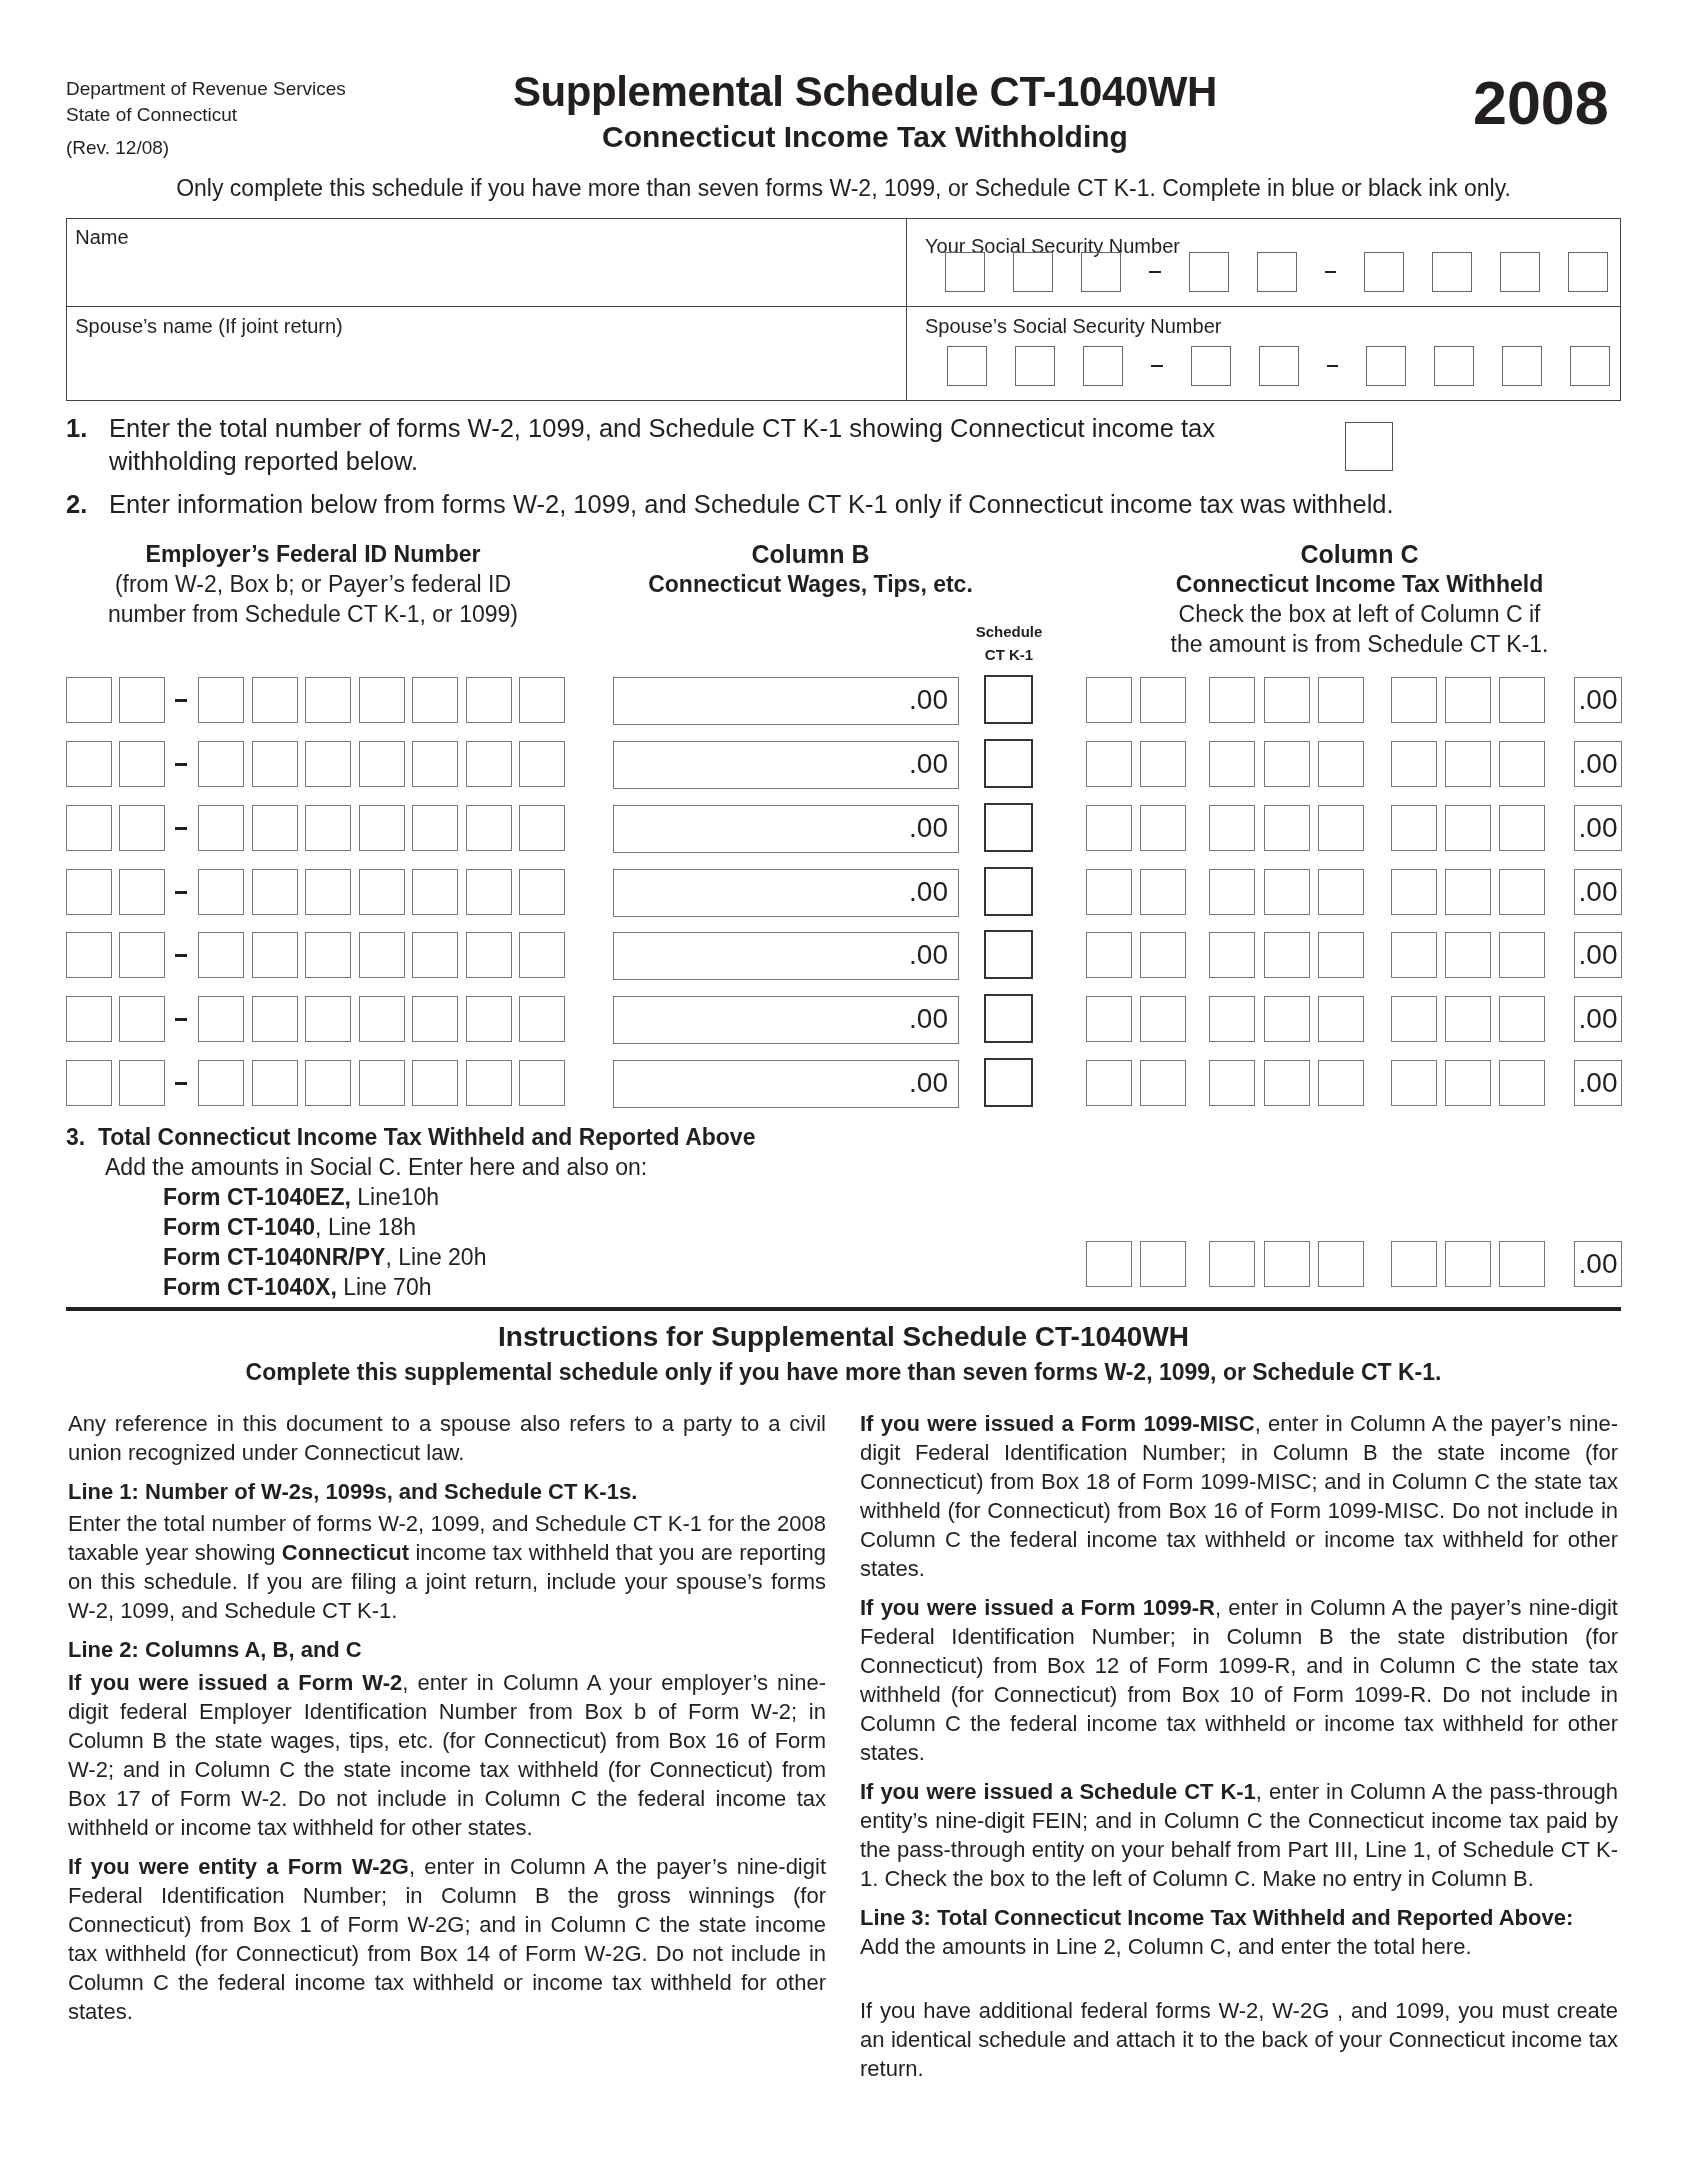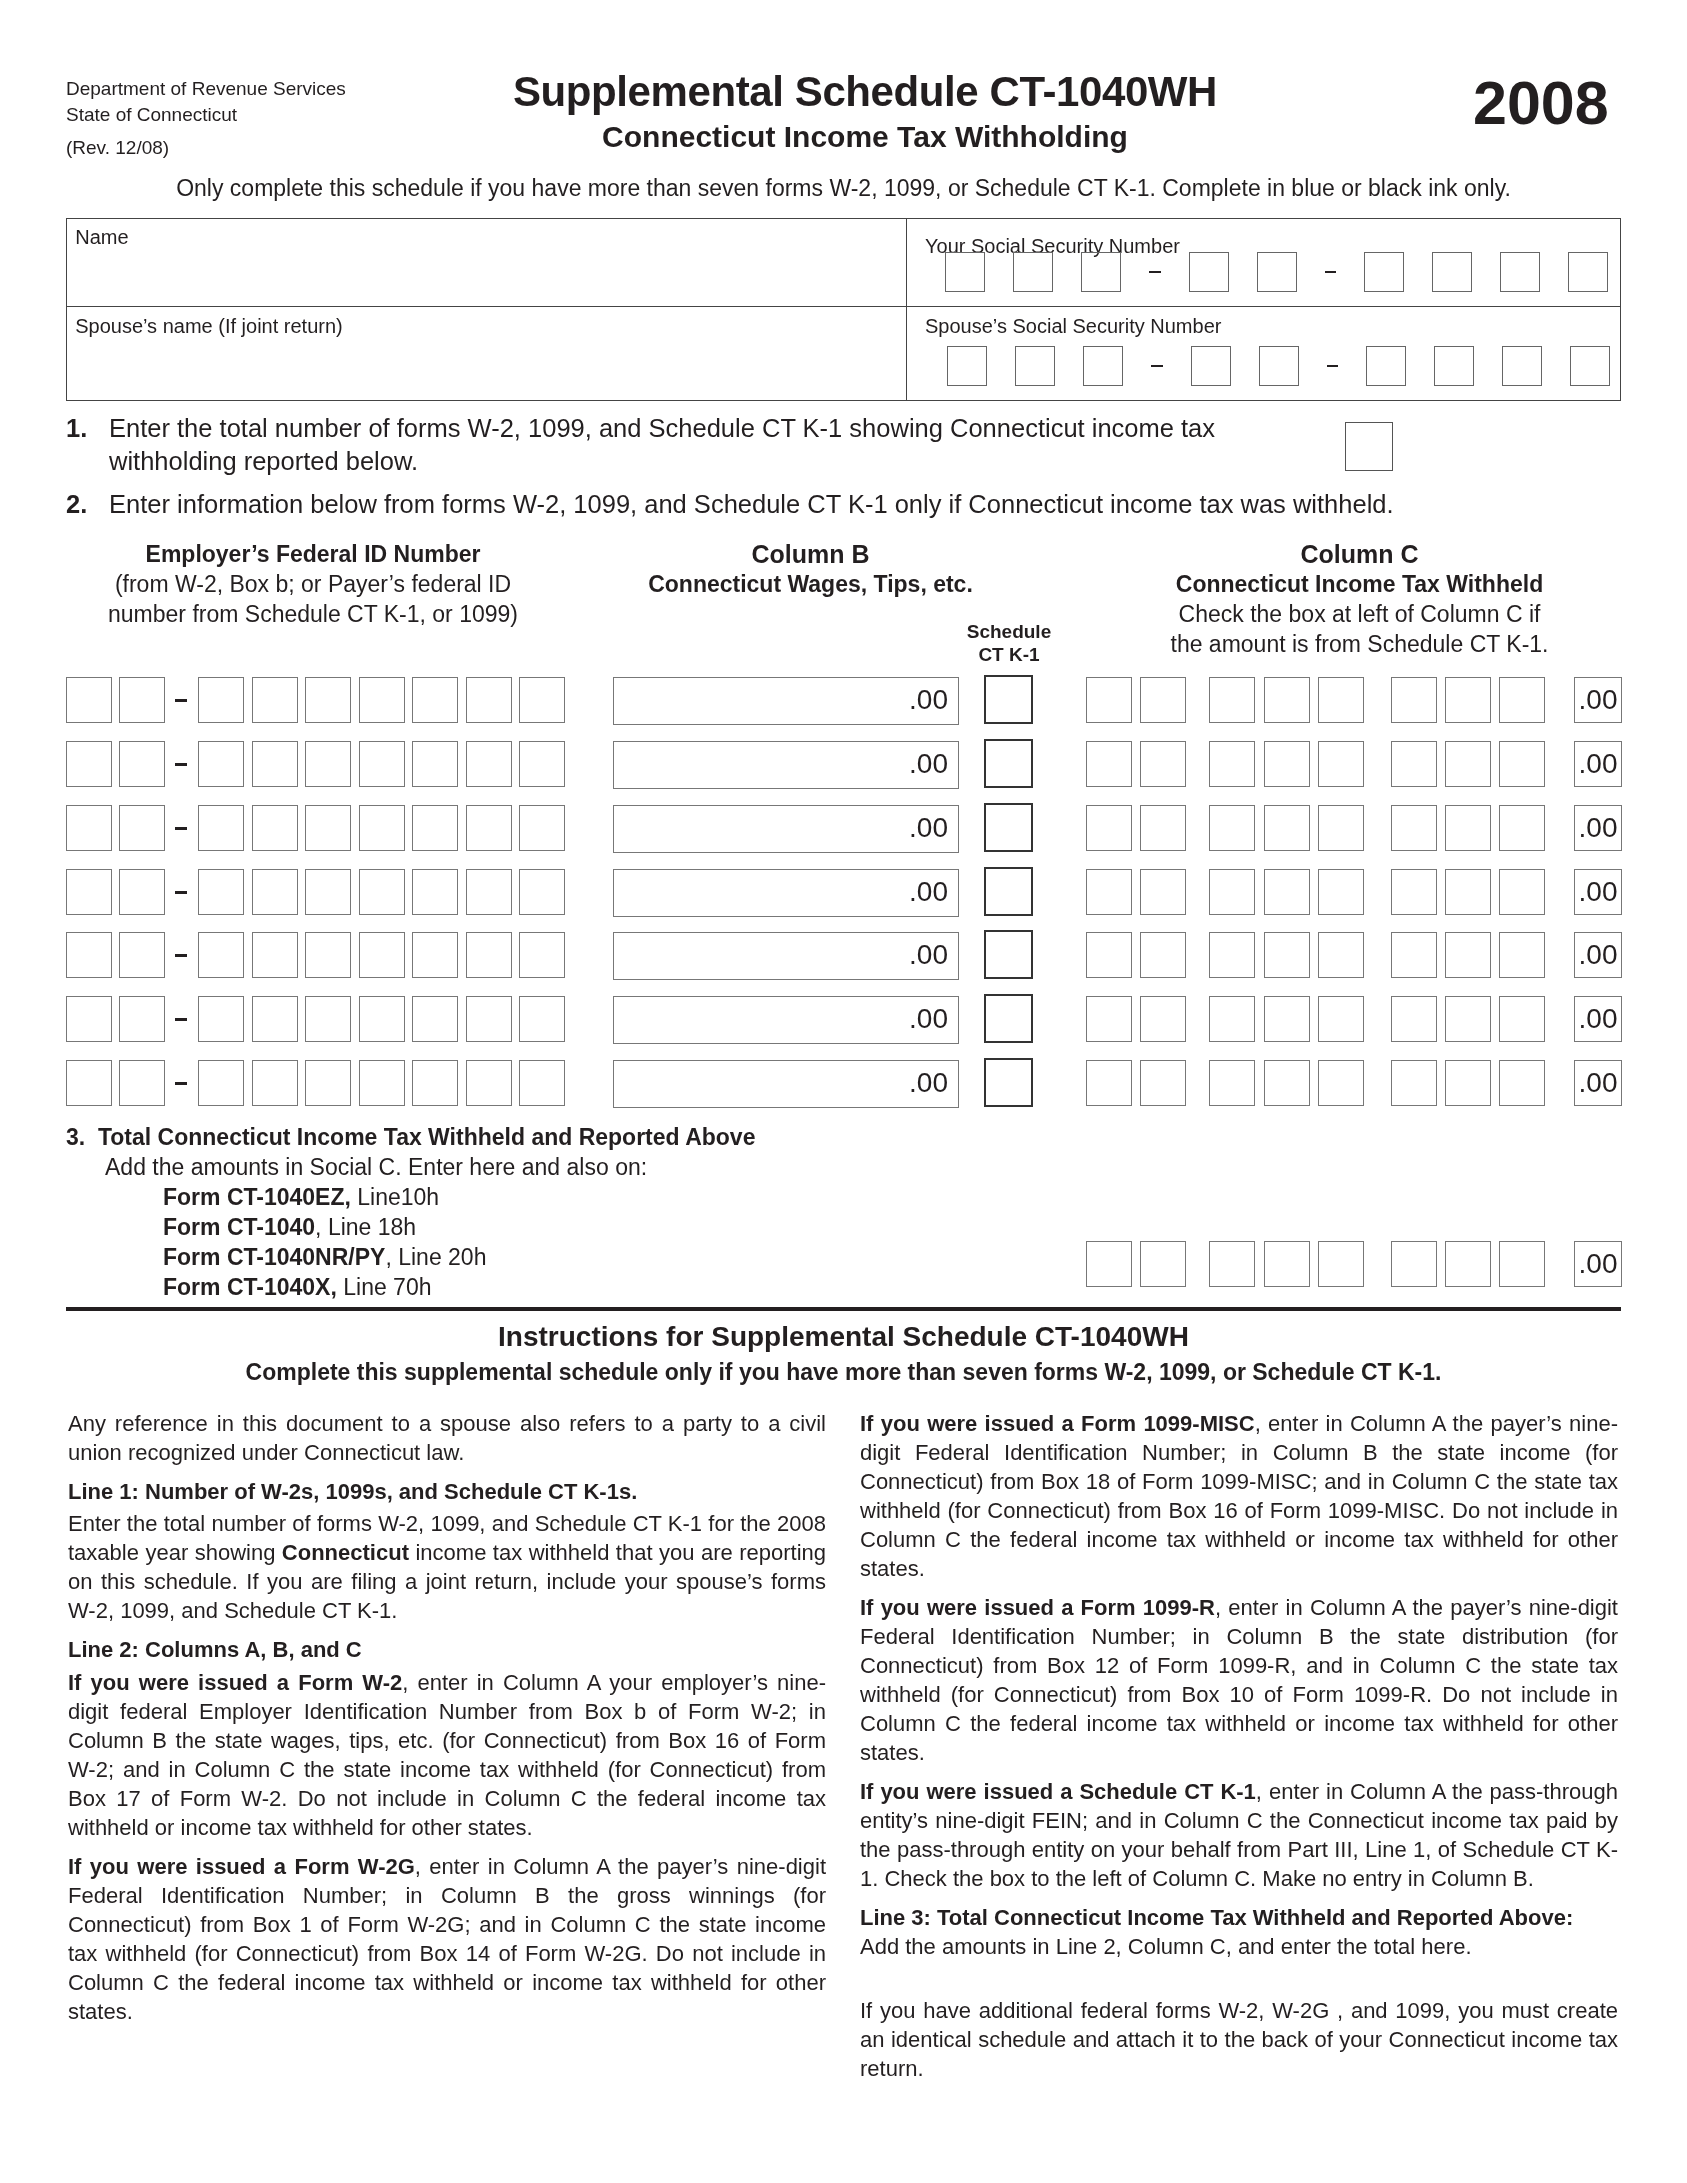--- a/index.html
+++ b/index.html
@@ -21,21 +21,21 @@
   .ssn .cell { width: 40px; height: 40px; border: 1.6px solid #666; box-sizing: border-box; margin-right: 28px; }
   .ssn .dash { width: 11.5px; height: 2.5px; background: #231f20; margin: 0 28px 0 0; }
 
   .line-item { font-size: 25.5px; line-height: 33px; }
   .line-num { font-weight: bold; position: absolute; }
   .line1box { left: 1345px; top: 422px; width: 48px; height: 49px; border: 1.6px solid #555; box-sizing: border-box; }
 
   .colhead { text-align: center; font-size: 23px; line-height: 30px; position: absolute; }
   .colhead .h1 { font-weight: bold; font-size: 25px; }
   .colhead .h2 { font-weight: bold; }
-  .k1head { position: absolute; left: 947px; top: 620px; width: 124px; text-align: center; font-weight: bold; font-size: 19px; line-height: 23px; }
+  .k1head { position: absolute; left: 947px; top: 620px; width: 124px; text-align: center; font-weight: bold; font-size: 15px; line-height: 23px; }
 
   .rows { position: absolute; left: 0; top: 677px; }
   .row { position: absolute; left: 0; height: 48px; }
   .digit { position: absolute; width: 46px; height: 46px; border: 1.6px solid #777; box-sizing: border-box; }
   .fdash { position: absolute; width: 11.5px; height: 3.3px; background: #231f20; }
   .wages { position: absolute; left: 613px; width: 346px; height: 48px; border: 1.6px solid #777; box-sizing: border-box;
            text-align: right; font-size: 28px; line-height: 44px; padding-right: 10px; }
   .k1chk { position: absolute; left: 984px; width: 49px; height: 49px; border: 2.5px solid #333; box-sizing: border-box; top: -1.6px; }
   .cents { position: absolute; left: 1574px; width: 48px; height: 46px; border: 1.6px solid #777; box-sizing: border-box;
            font-size: 28px; line-height: 43px; text-align: center; }
@@ -333,21 +333,21 @@
 
 <div class="abs instr-title">Instructions for Supplemental Schedule CT-1040WH</div>
 <div class="abs instr-sub">Complete this supplemental schedule only if you have more than seven forms W-2, 1099, or Schedule CT K-1.</div>
 
 <div class="col" style="left:68px;top:1409px">
   <p>Any reference in this document to a spouse also refers to a party to a civil union recognized under Connecticut law.</p>
   <p class="head">Line 1: Number of W-2s, 1099s, and  Schedule CT K-1s.</p>
   <p><span>Enter the total number of forms W-2, 1099, and Schedule CT K-1 for the 2008 taxable year showing </span><b>Connecticut</b><span> income tax withheld that you are reporting on this schedule. If you are filing a joint return, include your spouse’s forms W-2, 1099, and Schedule CT K-1.</span></p>
   <p class="head">Line 2: Columns A, B, and C</p>
   <p><b>If you were issued a Form W-2</b><span>, enter in Column A your employer’s nine-digit federal Employer Identification Number from Box b of Form W-2; in Column B the state wages, tips, etc. (for Connecticut) from Box 16 of Form W-2; and in Column C the state income tax withheld (for Connecticut) from Box 17 of Form W-2. Do not include in Column C the federal income tax withheld or income tax withheld for other states.</span></p>
-  <p><b>If you were issued a Form W-2G</b><span>, enter in Column A the payer’s nine-digit Federal Identification Number; in Column B the gross winnings (for Connecticut) from Box 1 of Form W-2G; and in Column C the state income tax withheld (for Connecticut) from Box 14 of Form W-2G.  Do not include in Column C the federal income tax withheld or income tax withheld for other states.</span></p>
+  <p><b>If you were entity a Form W-2G</b><span>, enter in Column A the payer’s nine-digit Federal Identification Number; in Column B the gross winnings (for Connecticut) from Box 1 of Form W-2G; and in Column C the state income tax withheld (for Connecticut) from Box 14 of Form W-2G.  Do not include in Column C the federal income tax withheld or income tax withheld for other states.</span></p>
 </div>
 
 <div class="col" style="left:860px;top:1409px">
   <p><b>If you were issued a Form 1099-MISC</b><span>, enter in Column A the payer’s nine-digit Federal Identification Number; in Column B the state income (for Connecticut) from Box 18 of Form 1099-MISC; and in Column C the state tax withheld (for Connecticut) from Box 16 of Form 1099-MISC. Do not include in Column C the federal income tax withheld or income tax withheld for other states.</span></p>
   <p><b>If you were issued a Form 1099-R</b><span>, enter in Column A the payer’s nine-digit Federal Identification Number; in Column B the state distribution (for Connecticut) from Box 12 of Form 1099-R, and in Column C the state tax withheld (for Connecticut) from Box 10 of Form 1099-R. Do not include in Column C the federal income tax withheld or income tax withheld for other states.</span></p>
   <p><b>If you were issued a Schedule CT K-1</b><span>, enter in Column A  the pass-through entity’s nine-digit FEIN; and in Column C the Connecticut income tax paid by the pass-through entity on your behalf from Part III, Line 1, of Schedule CT K-1. Check the box to the left of Column C. Make no entry in Column B.</span></p>
   <p style="margin-bottom:6px"><b>Line 3: Total Connecticut Income Tax Withheld and Reported Above:</b><br><span>Add the amounts in Line 2, Column C, and enter the total here.</span></p>
   <p><br><span>If you have additional federal forms W-2, W-2G , and 1099, you must create an identical schedule and attach it to the back of your Connecticut income tax return.</span></p>
 </div>
 

